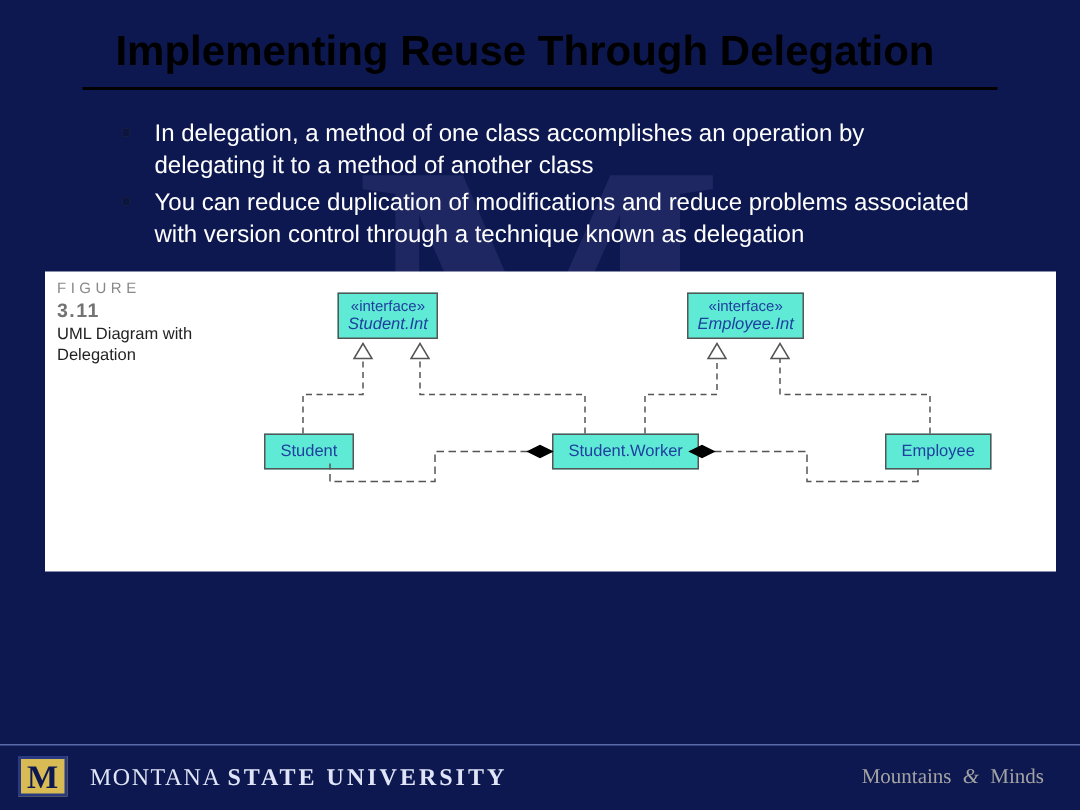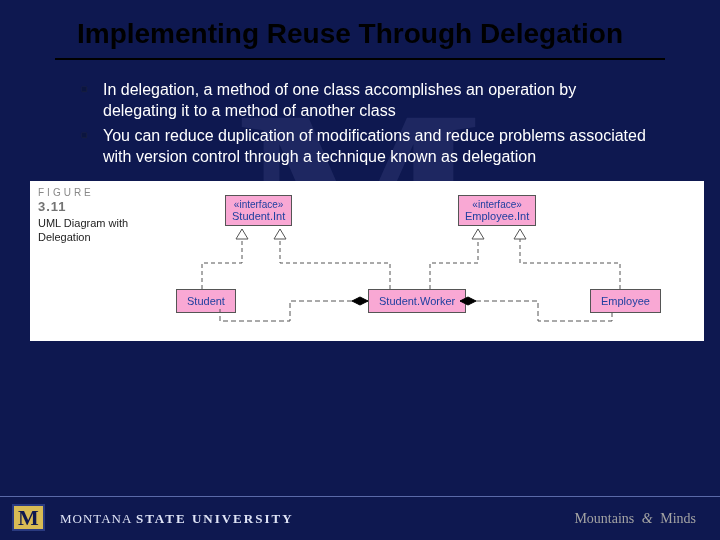--- a/index.html
+++ b/index.html
@@ -59,40 +59,40 @@
     position: absolute;
     left: -4px;
     top: 2px;
     font-size: 10px;
     color: #0b1540;
     text-shadow: 0 0 1px #333;
   }
   .figure {
     background: #fff;
     margin: 14px 16px 0 30px;
-    height: 160px;
+    height: 200px;
     position: relative;
     z-index: 2;
     font-family: Arial, sans-serif;
   }
   .fig-label { position:absolute; top:6px; left:8px; font-size:10px; letter-spacing:3px; color:#888; }
   .fig-num { position:absolute; top:18px; left:8px; color:#737373; font-weight:bold; font-size:13px; letter-spacing:1px; }
   .fig-cap { position:absolute; top:36px; left:8px; font-size:11px; color:#222; width:110px; line-height:1.25; }
   .uml-box {
     position:absolute;
     border:1px solid #555;
-    background:#f9a8d4;
+    background:#5eead4;
     text-align:center;
     font-size:11px;
     padding:3px 6px;
     color:#2040a0;
   }
   .iface { color:#2040a0; }
   .iface .stereo { display:block; font-size:10px; color:#2040a0; }
-  .iface .nm { display:block; }
+  .iface .nm { display:block; font-style:italic; }
   .cls { color:#2040a0; padding:5px 10px; }
   
   #ibox1 { top:14px; left:195px; }
   #ibox2 { top:14px; left:428px; }
   #cbox1 { top:108px; left:146px; }
   #cbox2 { top:108px; left:338px; }
   #cbox3 { top:108px; left:560px; }
   svg.uml-lines { position:absolute; top:0; left:0; width:100%; height:100%; }
   .footer {
     position:absolute;
@@ -115,21 +115,21 @@
     color:#0e1850;
     background:#d8bb54;
     font-weight:bold;
     font-family: Georgia, serif;
     font-size:22px;
     display:inline-block;
     padding:1px 4px 0 4px;
     border:2px solid #2a3a80;
     line-height:1;
   }
-  .univ { font-size:13px; letter-spacing:1px; color:#dfe4f6; }
+  .univ { font-size:16px; letter-spacing:1px; color:#dfe4f6; }
   .univ .thin { font-weight:normal; }
   .univ .bold { font-weight:bold; letter-spacing:2px; }
   .tagline { margin-left:auto; margin-right:24px; font-size:14px; color:#a3a3a3; }
   .tagline .amp { font-style:italic; margin:0 4px; }
 </style>
 </head>
 <body>
 
 <div class="watermark">M</div>
 

